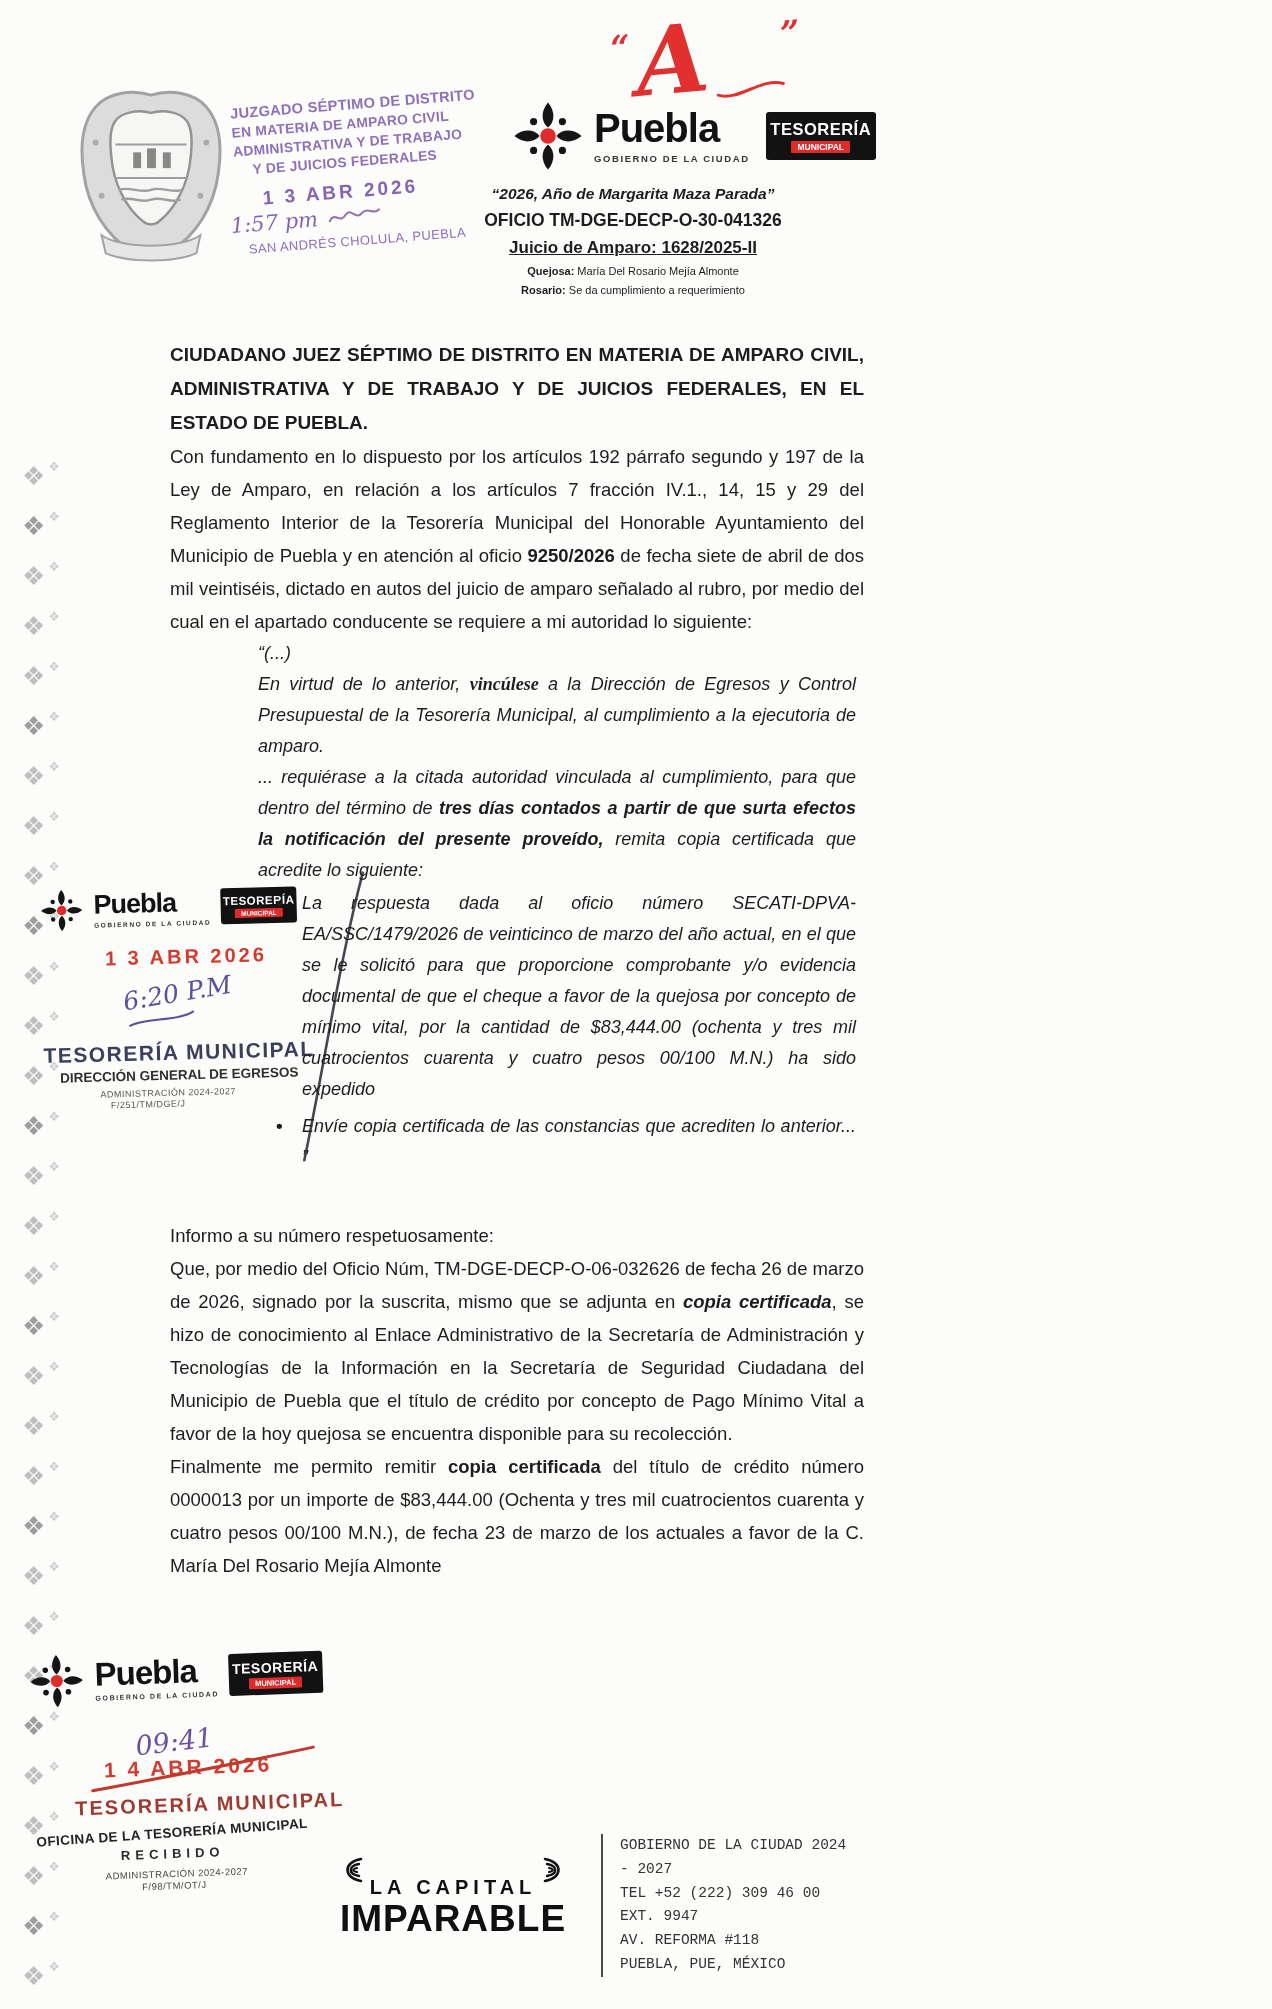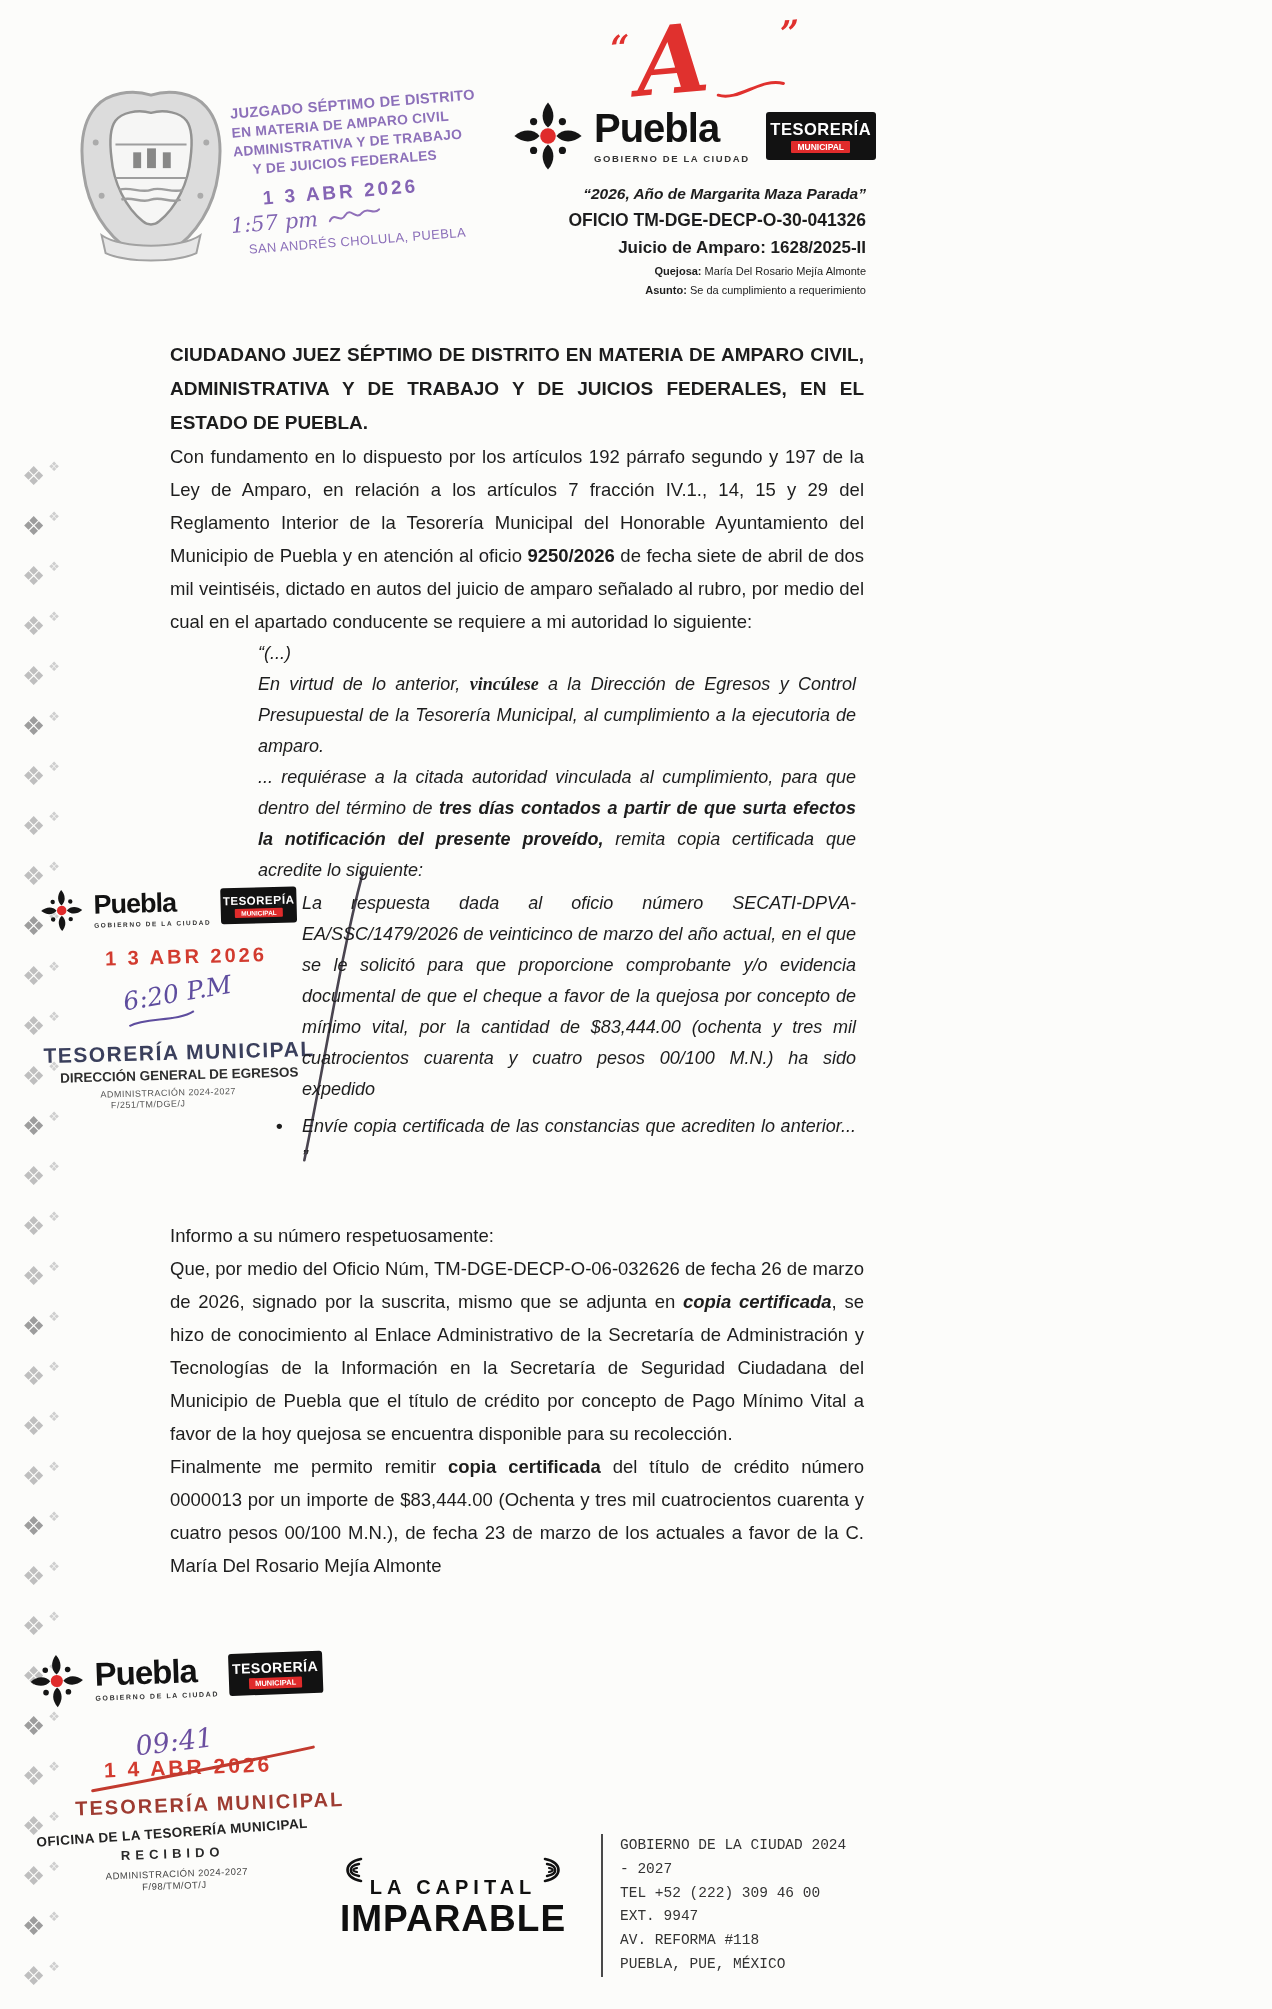--- a/index.html
+++ b/index.html
@@ -48,24 +48,24 @@
 
   .brand-header{position:absolute;left:512px;top:100px;z-index:3;}
   .brand-header .icon{width:72px;height:72px;}
   .brand-header .name{font-size:40px;}
   .brand-header .gob{font-size:9.5px;margin-top:5px;}
   .brand-header .tesbox{width:110px;height:48px;margin-left:6px;}
   .brand-header .t1{font-size:16.5px;}
   .brand-header .t2{font-size:8.5px;}
 
   
-  .hdr{position:absolute;left:400px;top:185px;width:466px;text-align:right;z-index:3;}
+  .hdr{position:absolute;left:400px;top:185px;width:466px;text-align:center;z-index:3;}
   .hdr .year{font-size:15.5px;font-weight:bold;font-style:italic;margin-bottom:7px;}
   .hdr .oficio{font-size:17.5px;font-weight:bold;margin-bottom:7px;}
-  .hdr .jline{font-size:17px;font-weight:bold;margin-bottom:7px;}
+  .hdr .jline{font-size:17px;font-weight:bold;margin-bottom:7px;text-decoration:underline;}
   .hdr .line{font-size:11px;margin-bottom:7px;}
   .hdr .lbl{font-weight:bold;}
 
   
   .doc{position:absolute;left:170px;top:338px;width:694px;text-align:justify;z-index:3;}
   .doc p{margin:0;}
   .addressee{font-weight:bold;font-size:19px;line-height:34px;margin-bottom:46px;}
   .para{font-size:18.5px;line-height:33px;margin-bottom:42px;}
   .quote{margin:0 8px 46px 88px;font-style:italic;font-size:18px;line-height:31px;}
   .quote .qp{margin:0;}
@@ -313,21 +313,21 @@
     <div class="t1">TESORERÍA</div>
     <div class="t2">MUNICIPAL</div>
   </div>
 </div>
 
 <div class="hdr">
   <div class="year">“2026, Año de Margarita Maza Parada”</div>
   <div class="oficio">OFICIO TM-DGE-DECP-O-30-041326</div>
   <div class="jline"><span class="lbl">Juicio de Amparo:</span><span> 1628/2025-II</span></div>
   <div class="line"><span class="lbl">Quejosa:</span><span> María Del Rosario Mejía Almonte</span></div>
-  <div class="line"><span class="lbl">Asunto:</span><span> Se da cumplimiento a requerimiento</span></div>
+  <div class="line"><span class="lbl">Rosario:</span><span> Se da cumplimiento a requerimiento</span></div>
 </div>
 
 <div class="doc">
   <p class="addressee">CIUDADANO JUEZ SÉPTIMO DE DISTRITO EN MATERIA DE AMPARO CIVIL, ADMINISTRATIVA Y DE TRABAJO Y DE JUICIOS FEDERALES, EN EL ESTADO DE PUEBLA.</p>
 
   <p class="para"><span>Con fundamento en lo dispuesto por los artículos 192 párrafo segundo y 197 de la Ley de Amparo, en relación a los artículos 7 fracción IV.1., 14, 15 y 29 del Reglamento Interior de la Tesorería Municipal del Honorable Ayuntamiento del Municipio de Puebla y en atención al oficio </span><span style="font-weight: bold;">9250/2026</span><span> de fecha siete de abril de dos mil veintiséis, dictado en autos del juicio de amparo señalado al rubro, por medio del cual en el apartado conducente se requiere a mi autoridad lo siguiente:</span></p>
 
   <div class="quote">
     <div class="qp">“(...)</div>
     <p class="qp"><span>En virtud de lo anterior, </span><span style="font-weight: bold; font-family: Liberation Serif, serif;">vincúlese</span><span> a la Dirección de Egresos y Control Presupuestal de la Tesorería Municipal, al cumplimiento a la ejecutoria de amparo.</span></p>

